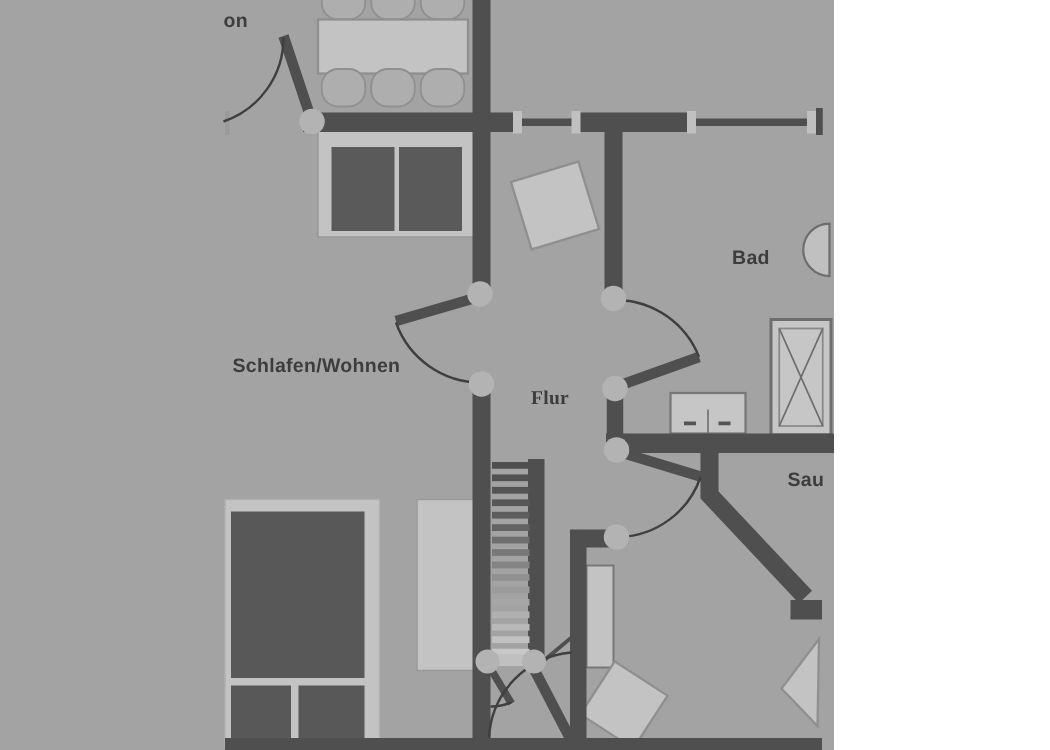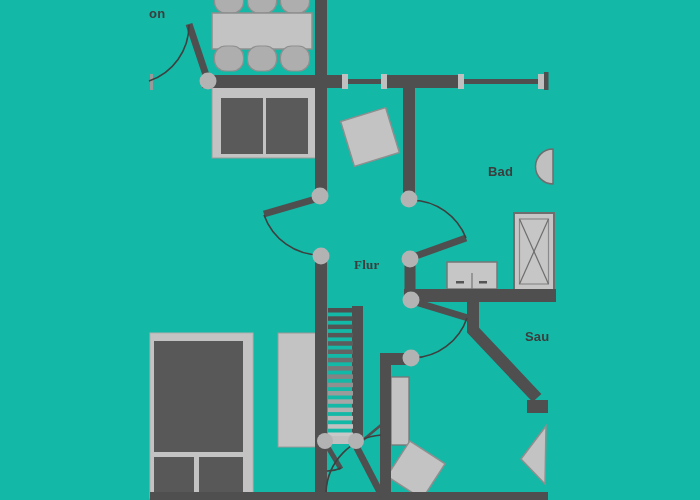--- a/index.html
+++ b/index.html
@@ -1,37 +1,37 @@
 <!DOCTYPE html>
 <html><head>
 <meta charset="utf-8">
 <style>
   html,body{margin:0;padding:0;background:#ffffff;}
   .canvas{
     position:relative;
-    width:700px;height:500px;
-    background:#14b8a6;
+    width:556px;height:500px;
+    background:#a3a3a3;
     overflow:hidden;
     font-family:"Liberation Sans",sans-serif;
   }
   .plan-svg{position:absolute;left:0;top:0;}
   .room-label{
     position:absolute;
     font-family:"Liberation Sans",sans-serif;
     font-weight:bold;
     font-size:13px;
     color:#3d3d3d;
     letter-spacing:.2px;
     white-space:nowrap;
   }
   .lbl-balkon{left:149px;top:6px;}
   .lbl-schlafen{left:155px;top:236px;}
   .lbl-flur{left:354px;top:257px;font-family:Liberation Serif, serif;}
   .lbl-bad{left:488px;top:164px;}
-  .lbl-sauna{left:525px;top:329px;}
+  .lbl-sauna{left:525px;top:312px;}
 </style>
 </head>
 <body>
 
 <div class="canvas">
 
   <svg class="plan-svg" width="700" height="500" viewBox="0 0 700 500">
 
     <g>
 
@@ -171,17 +171,18 @@
 
     <g fill="#c0c0c0">
       <rect x="342" y="74" width="6" height="15"></rect>
       <rect x="381" y="74" width="6" height="15"></rect>
       <rect x="458" y="74" width="6" height="15"></rect>
       <rect x="538" y="74" width="6" height="15"></rect>
     </g>
   </svg>
 
   <div class="room-label lbl-balkon">on</div>
+  <div class="room-label lbl-schlafen">Schlafen/Wohnen</div>
   <div class="room-label lbl-flur">Flur</div>
   <div class="room-label lbl-bad">Bad</div>
   <div class="room-label lbl-sauna">Sau</div>
 
 </div>
 
 </body></html>

